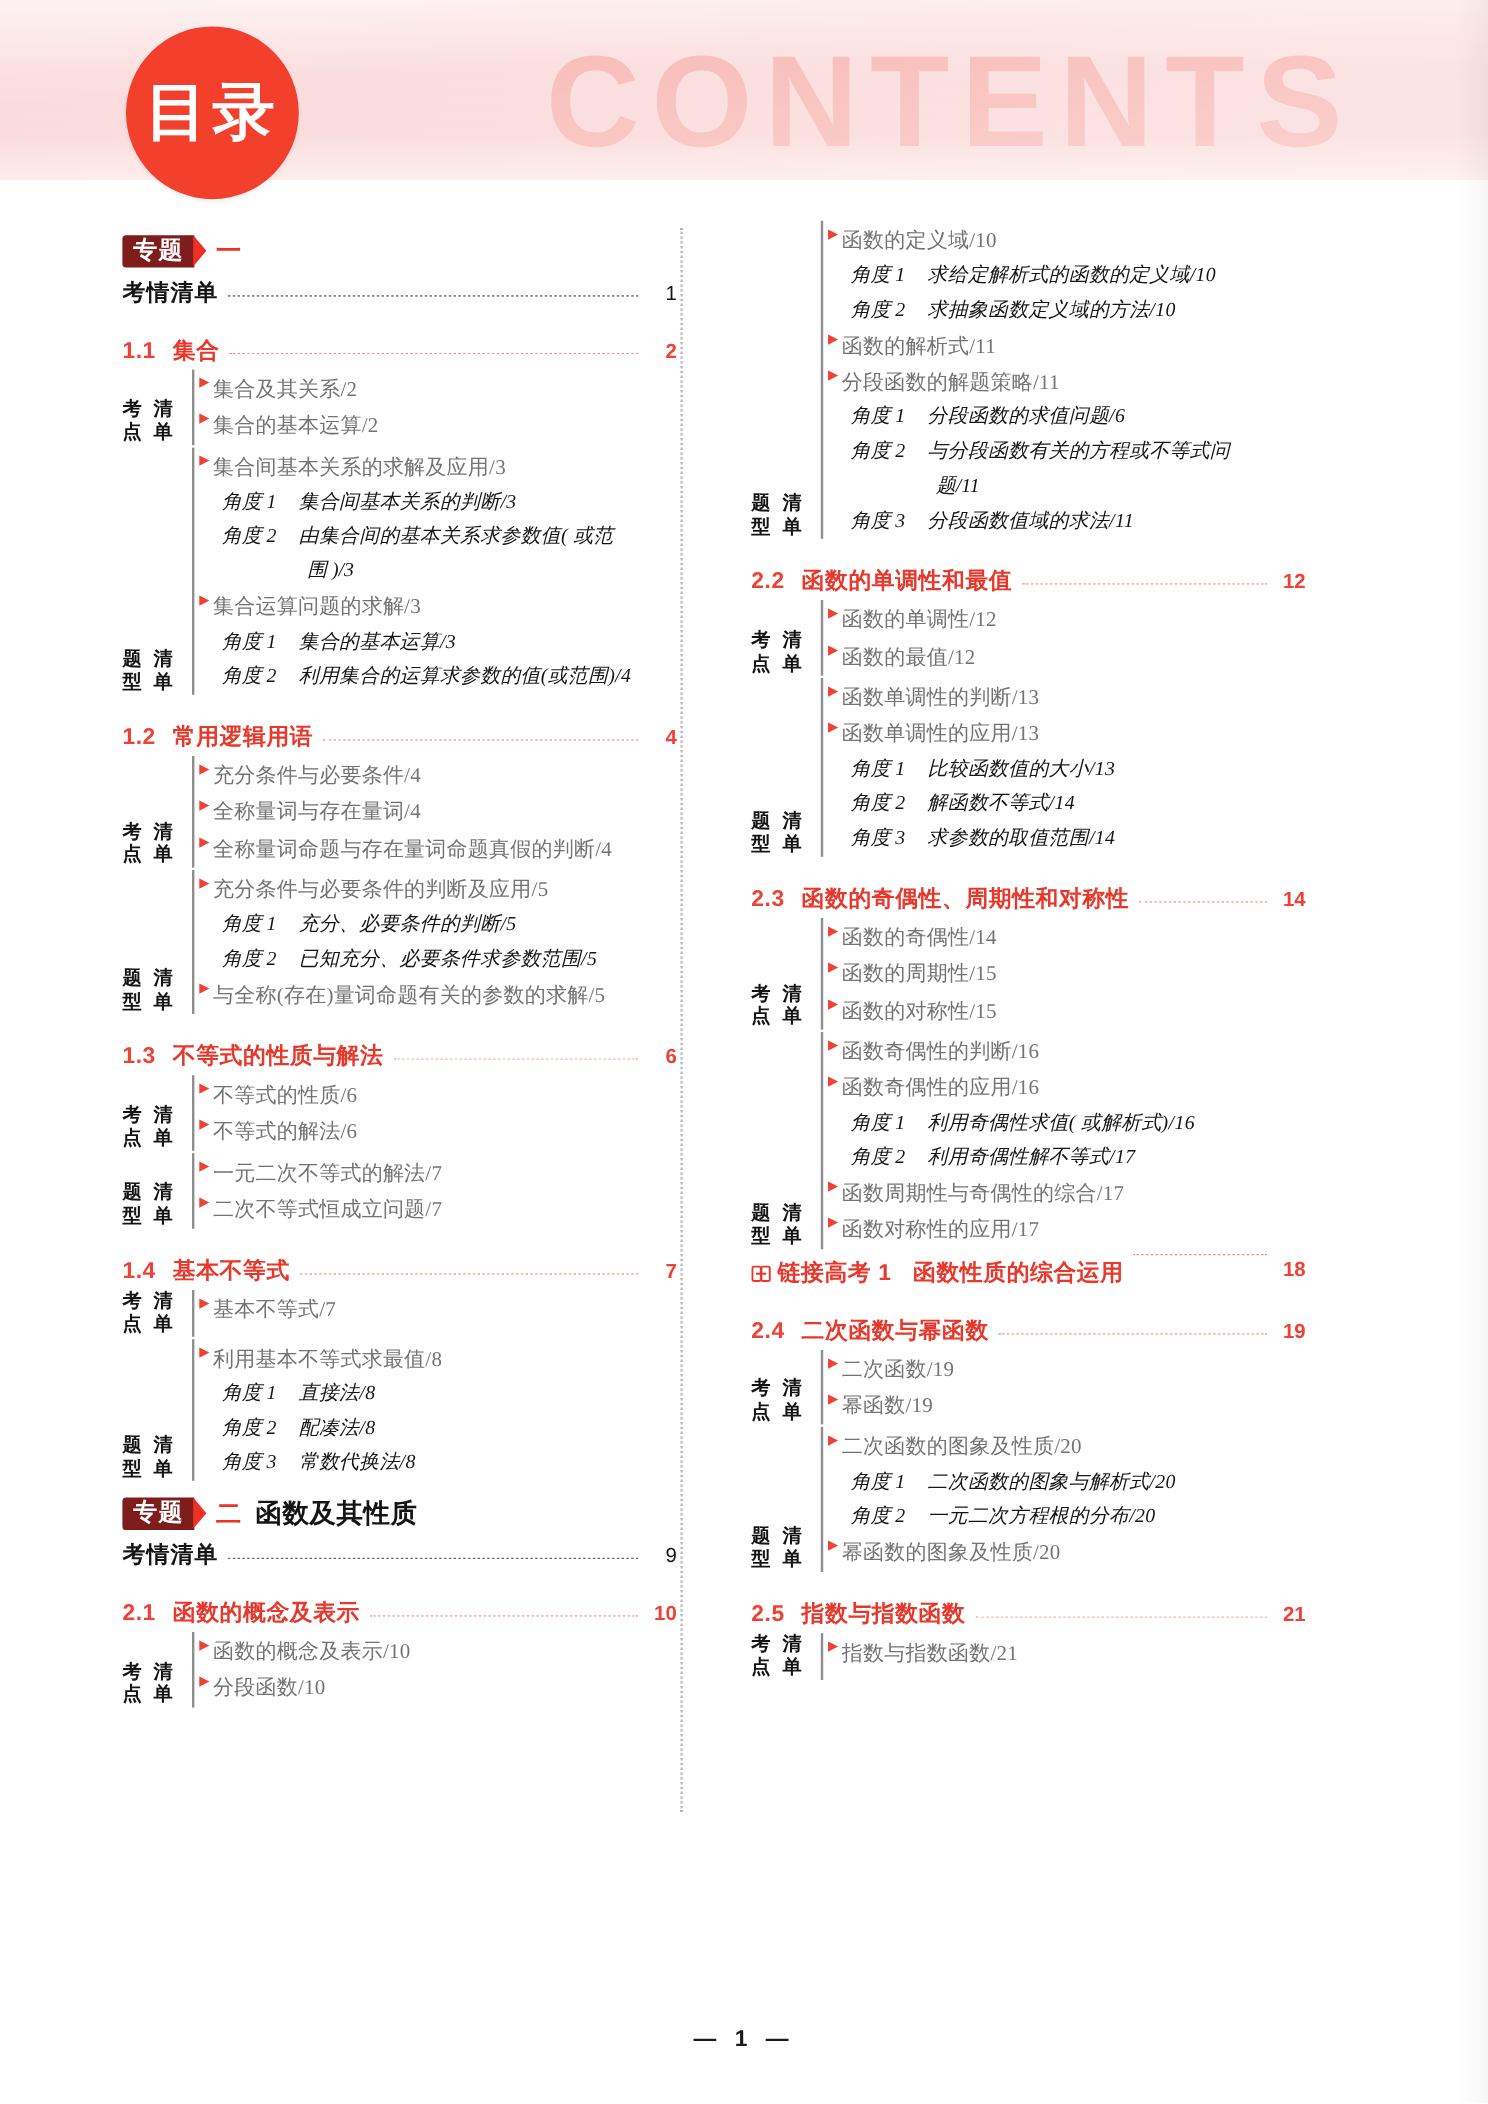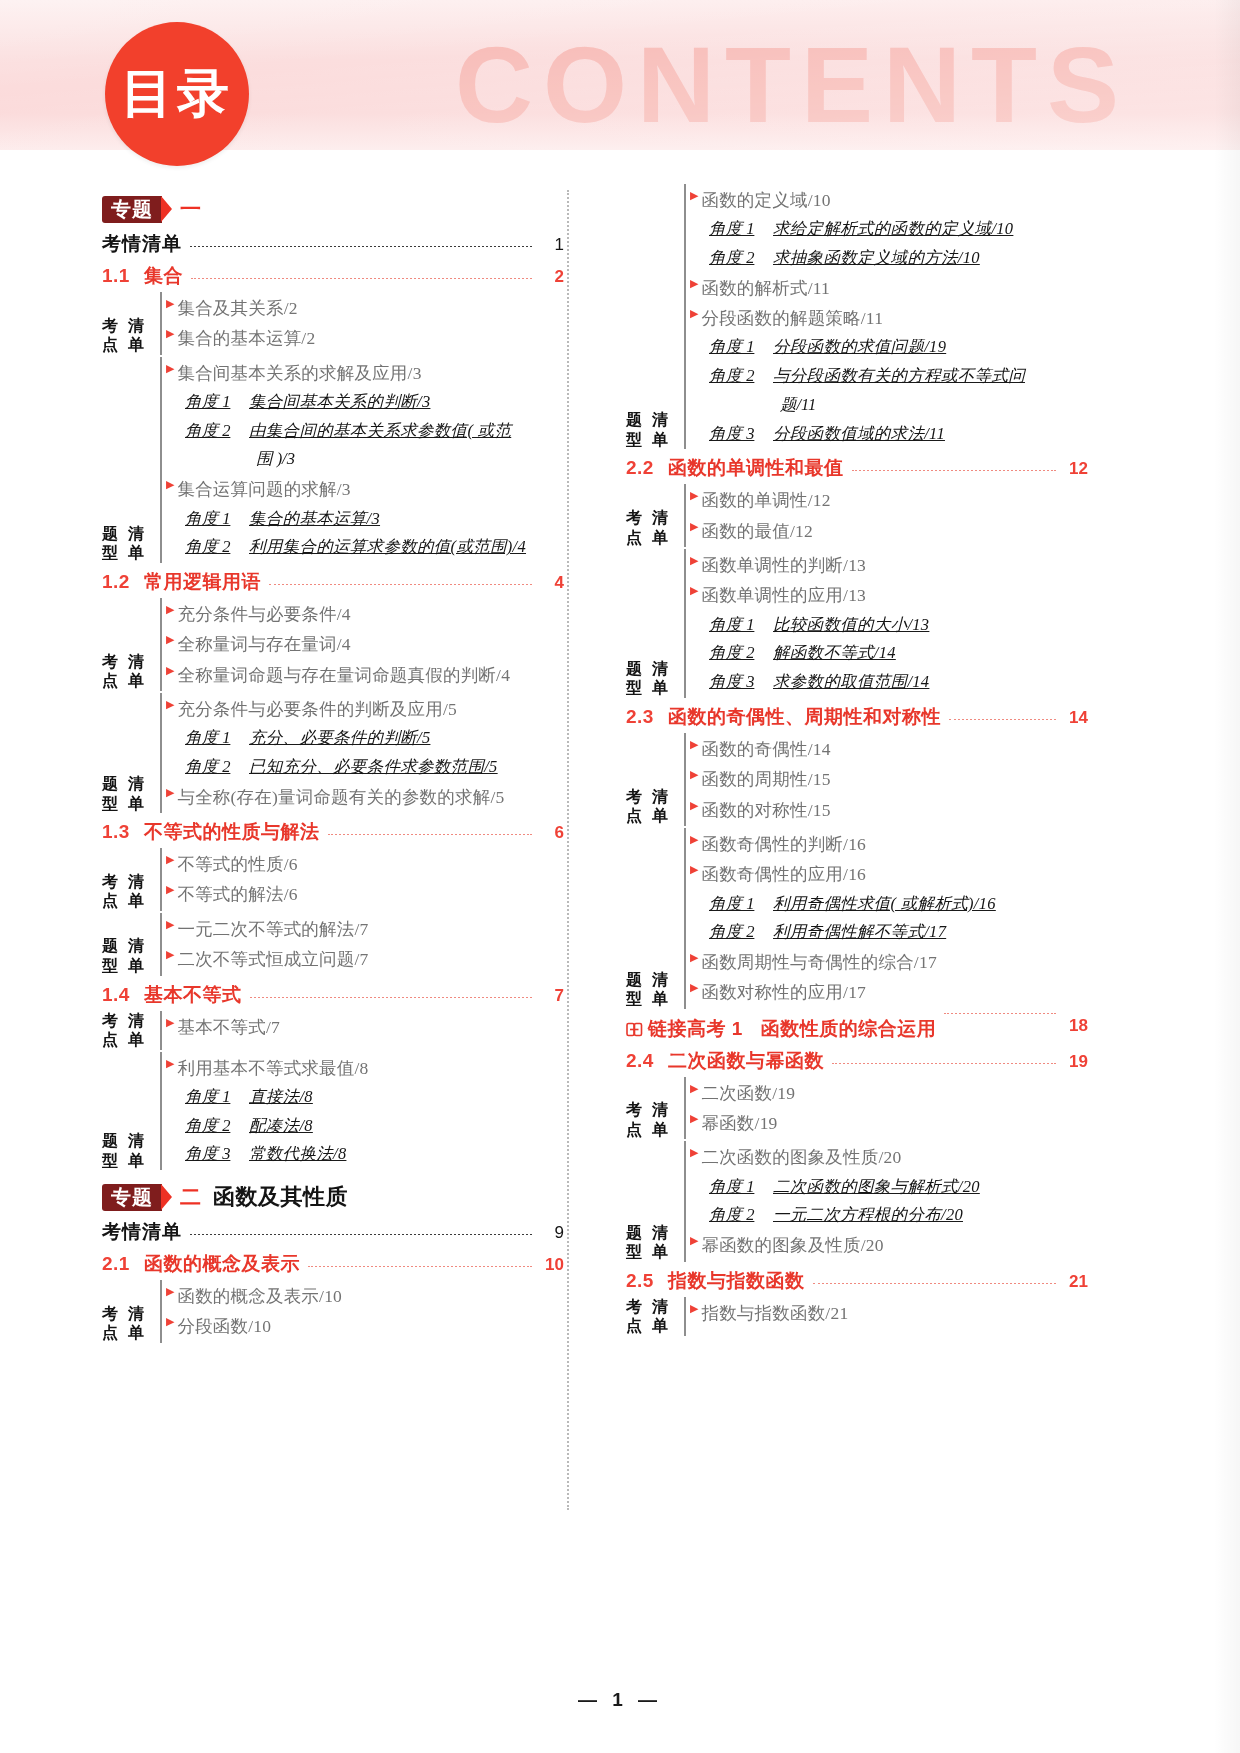--- a/index.html
+++ b/index.html
@@ -110,21 +110,21 @@
   }
   .kaoqing .leader{flex:1;margin:0 8px;}
   .kaoqing .pg{
     font-family:"Liberation Sans","DejaVu Sans",sans-serif;
     font-size:17px;color:#141414;min-width:24px;text-align:right;
   }
 
   
   .section-head{
     display:flex;align-items:baseline;
-    margin:6px 0 3px 0;
+    margin:22px 0 3px 0;
   }
   .sh-num{
     color:#ef4136;font-weight:bold;font-size:19px;
     font-family:"Liberation Sans","DejaVu Sans",sans-serif;
     min-width:42px;
     letter-spacing:.5px;
   }
   .sh-title{
     color:#e8372b;font-weight:bold;font-size:19px;
     font-family:"Liberation Sans","DejaVu Sans",sans-serif;
@@ -192,21 +192,20 @@
     font-size:17.5px;color:#737373;
     letter-spacing:.2px;
   }
 
   
   .aline{
     display:flex;align-items:center;
     line-height:1.62;
     padding:1px 0;
     padding-left:19px;
-    text-decoration:underline;
   }
   .a-label{
     flex:0 0 auto;
     font-family:"Liberation Serif","DejaVu Serif",serif;
     font-style:italic;
     font-size:16.5px;color:#151515;
     white-space:nowrap;
     min-width:52px;
   }
   .a-text{
@@ -544,21 +543,21 @@
         <div class="bline">
           <span class="bullet">▶</span>
           <span class="btext">函数的解析式/11</span>
         </div>
         <div class="bline">
           <span class="bullet">▶</span>
           <span class="btext">分段函数的解题策略/11</span>
         </div>
         <div class="aline">
           <span class="a-label">角度 1</span>
-          <span class="a-text">分段函数的求值问题/19</span>
+          <span class="a-text">分段函数的求值问题/6</span>
         </div>
         <div class="aline">
           <span class="a-label">角度 2</span>
           <span class="a-text">与分段函数有关的方程或不等式问</span>
         </div>
         <div class="a-cont">题/11</div>
         <div class="aline">
           <span class="a-label">角度 3</span>
           <span class="a-text">分段函数值域的求法/11</span>
         </div>

